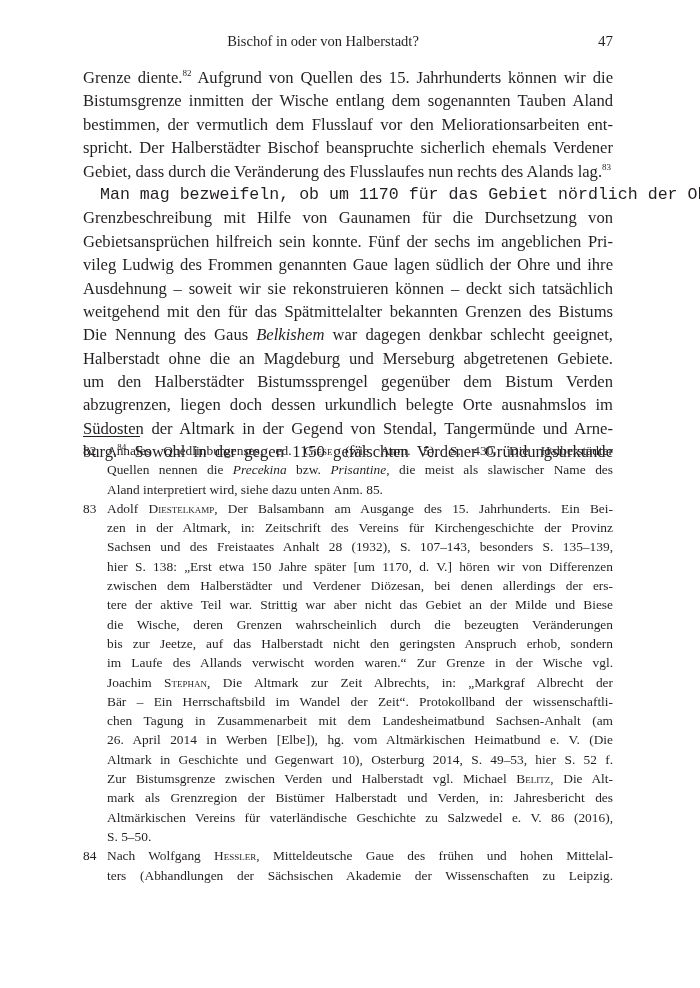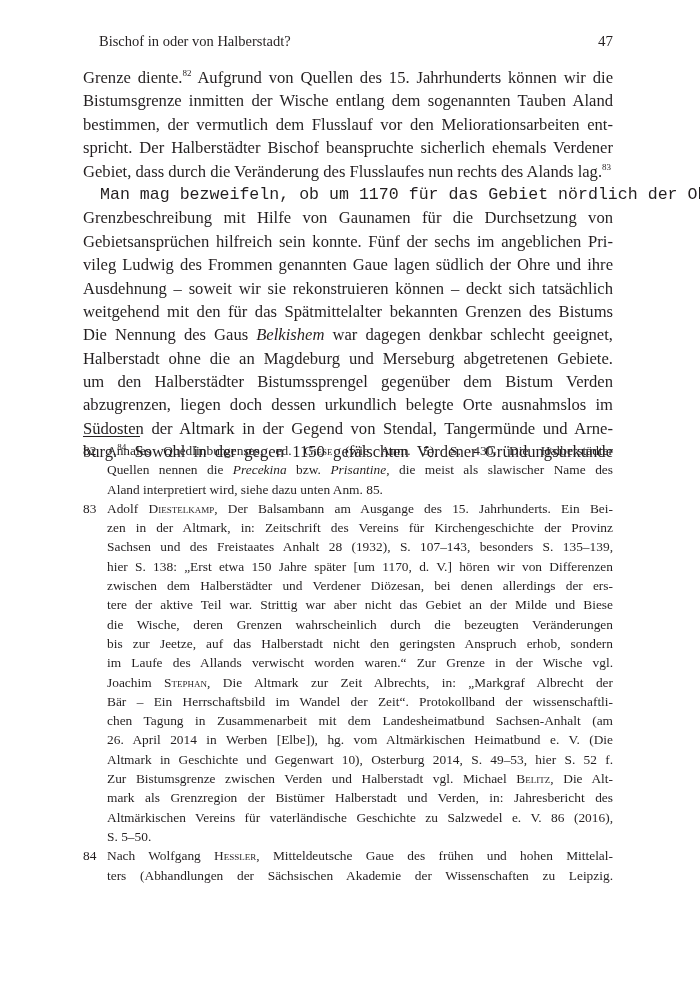--- a/index.html
+++ b/index.html
@@ -1,21 +1,21 @@
 <!DOCTYPE html>
 <html><head>
 <meta charset="utf-8">
 <style>
   html, body { margin: 0; padding: 0; background: #ffffff; }
   body { width: 700px; height: 988px; position: relative; overflow: hidden;
          font-family: "Liberation Serif", "DejaVu Serif", serif; color: #231f20; }
   .page { position: absolute; left: 83px; top: 0; width: 530px; }
   .running-head { position: absolute; top: 33px; left: 0; width: 530px; height: 20px;
                   font-size: 14.5px; }
-  .running-title { position: absolute; left: 16px; width: 480px; text-align: left; }
+  .running-title { position: absolute; left: 0; width: 480px; text-align: center; }
   .page-number { position: absolute; right: 0; font-size: 15px; }
   .body-text { position: absolute; top: 66px; left: 0; width: 530px;
                font-size: 16.6px; line-height: 23.4px; }
   .line { display: block; white-space: nowrap; text-align: justify; text-align-last: justify;
           height: 23.4px; overflow: visible; }
   .line.last { text-align-last: left; }
   .line.indent { padding-left: 17px; font-family: Liberation Mono, monospace; }
   sup { font-size: 9px; line-height: 0; vertical-align: 7px; }
   em { font-style: italic; }
   .sc { font-variant: small-caps; }

